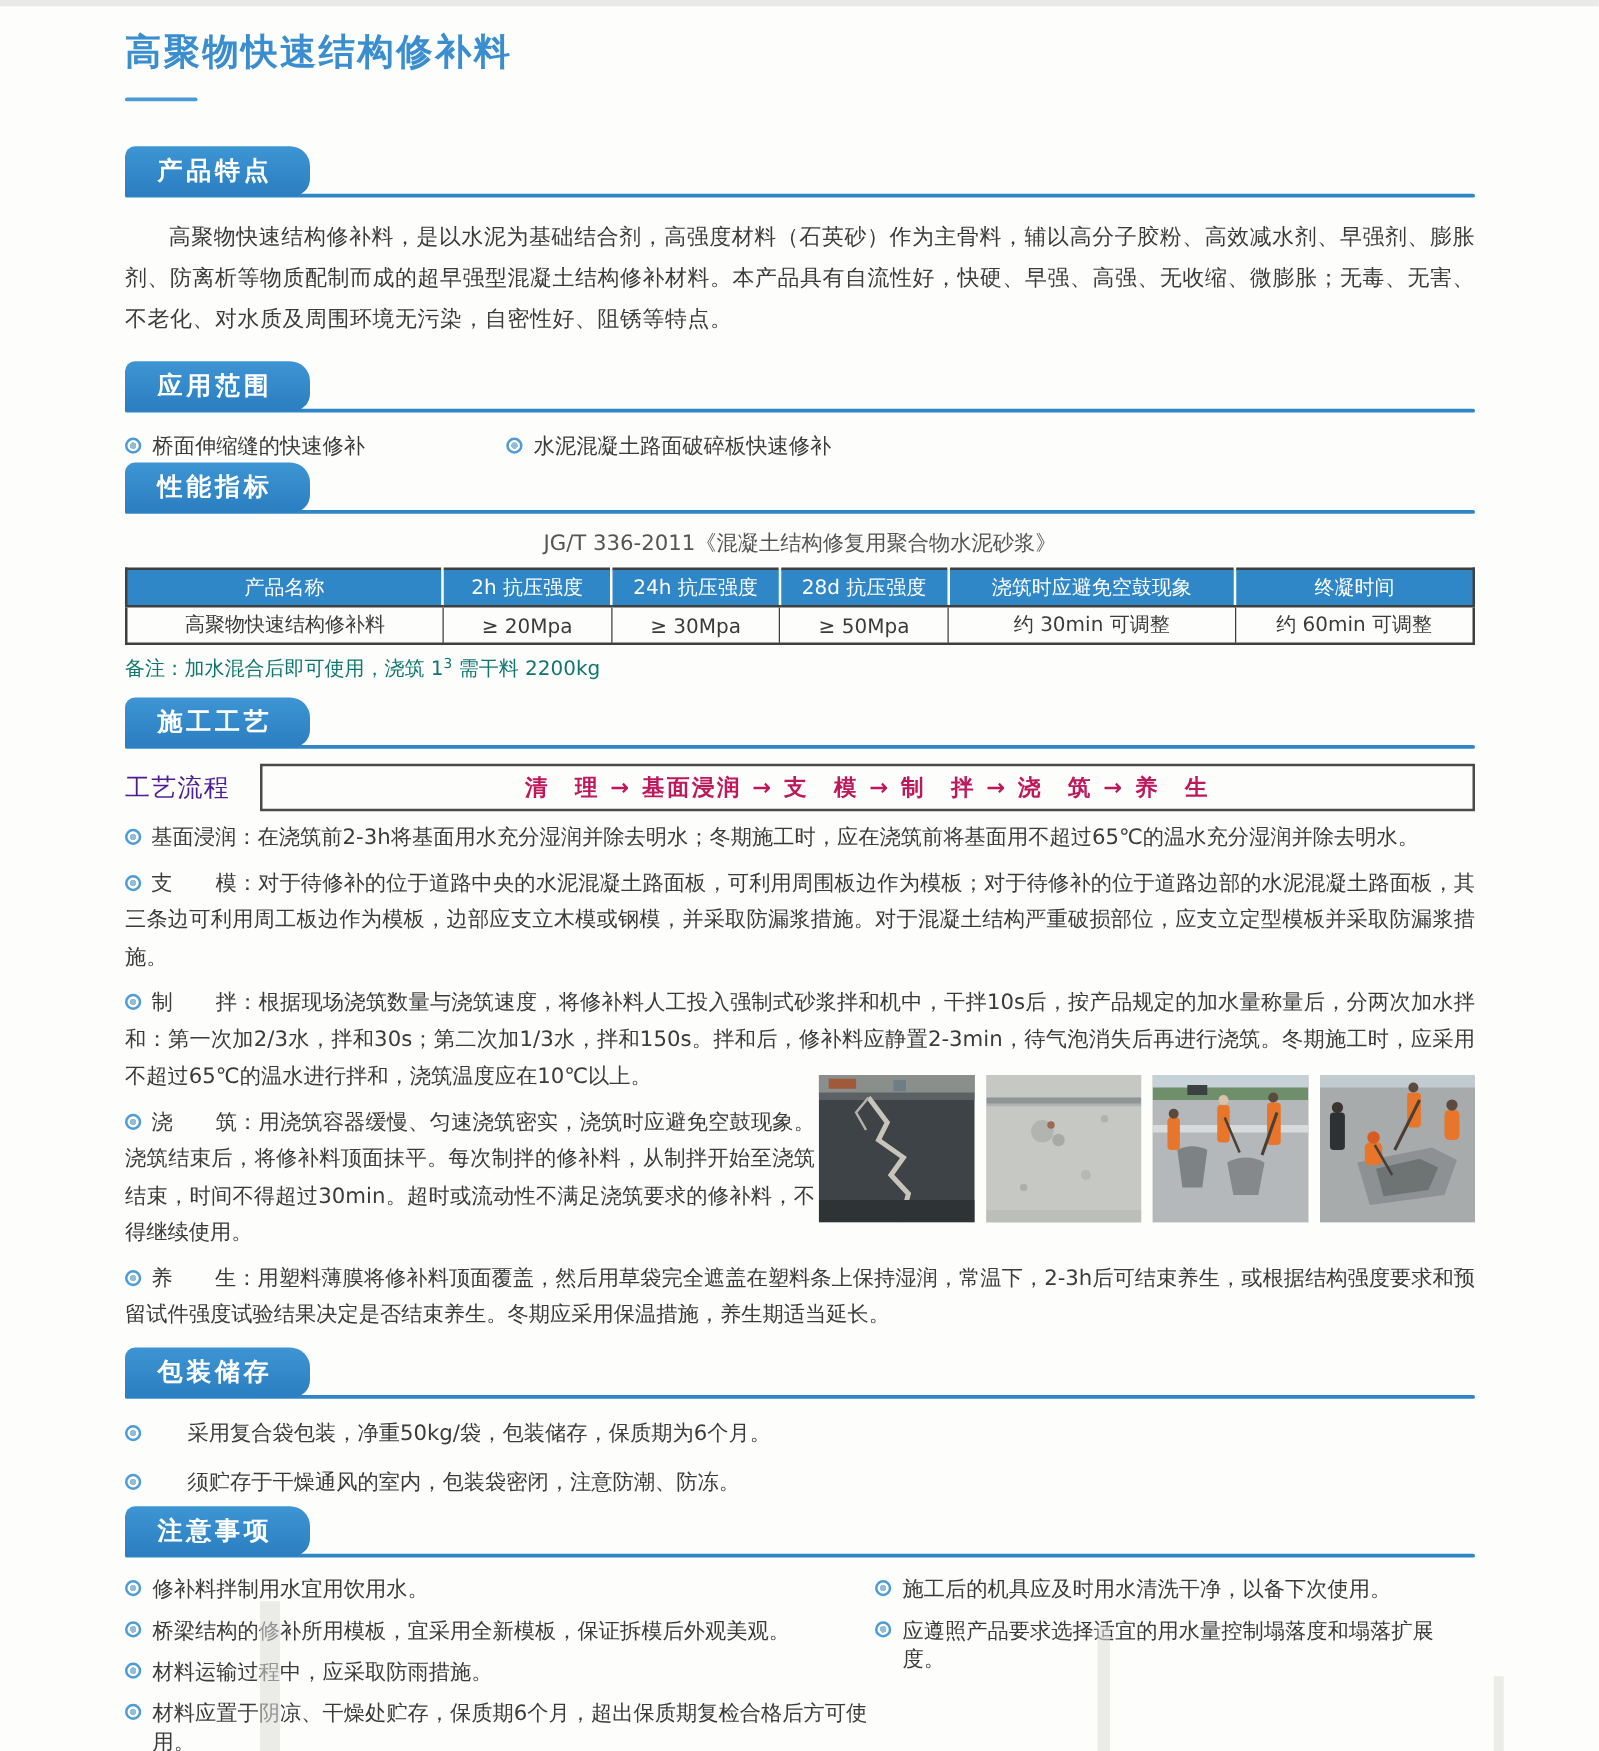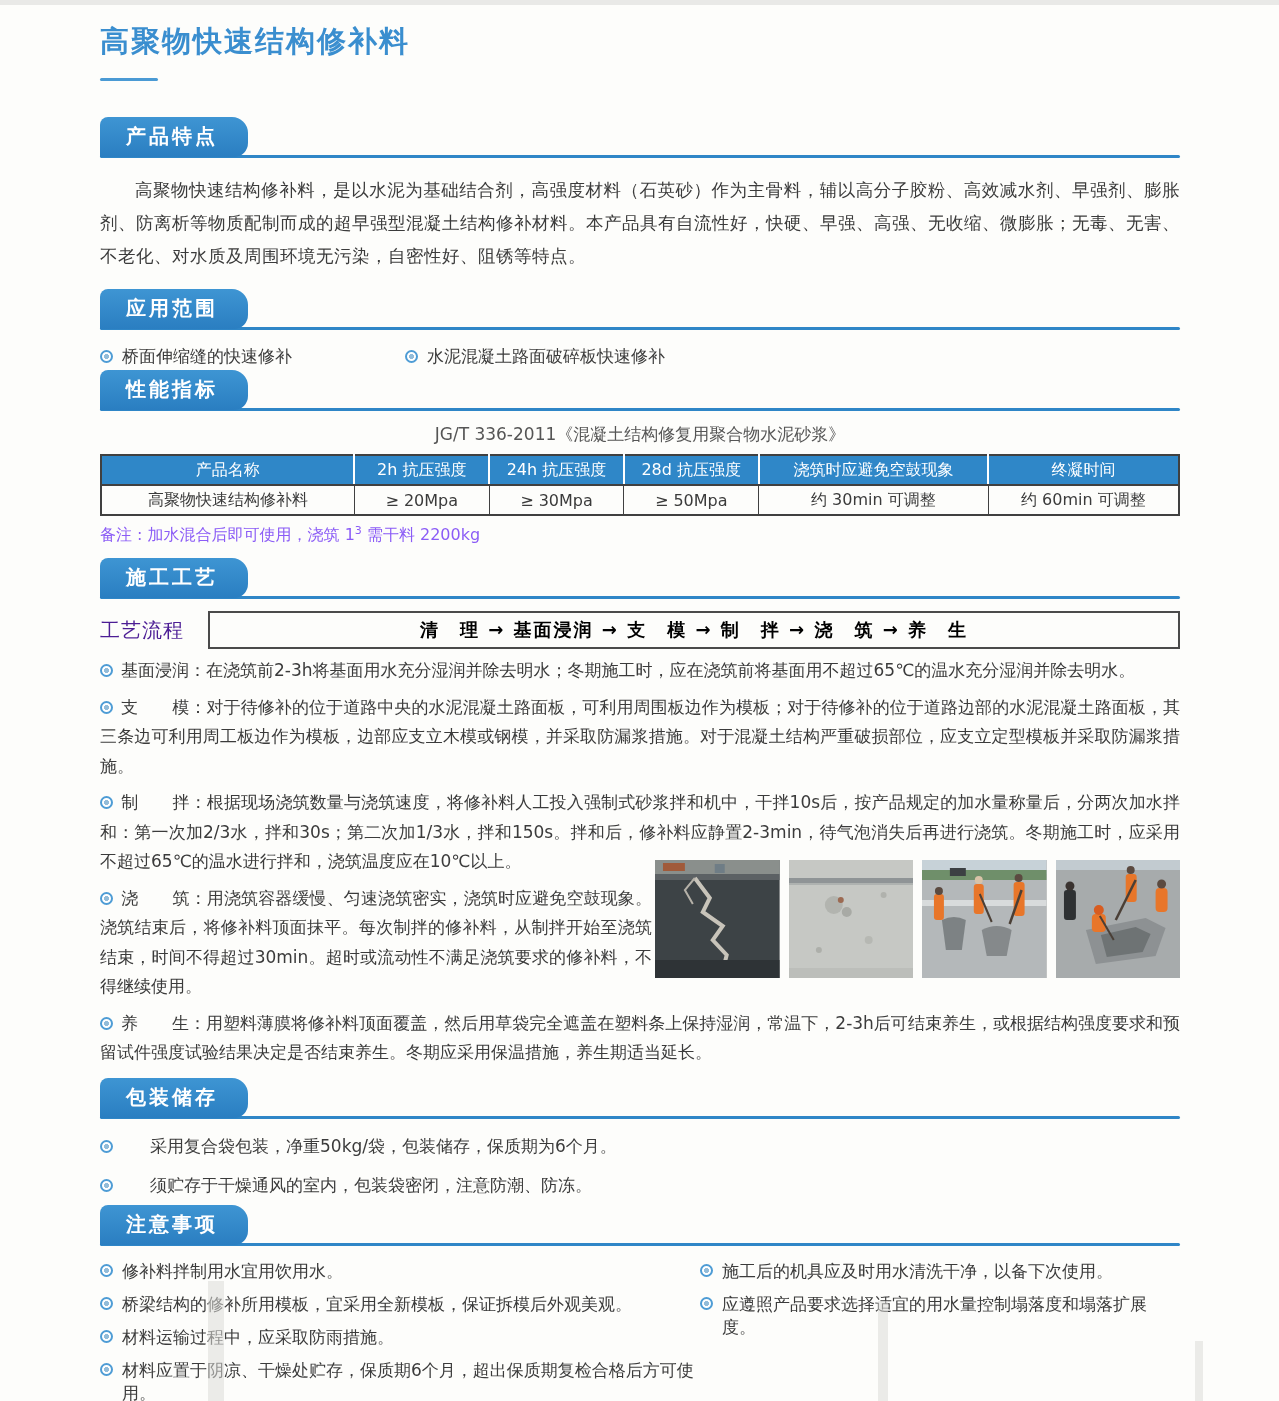--- a/index.html
+++ b/index.html
@@ -45,26 +45,26 @@
 
   table.perf { width:100%; border-collapse:collapse; margin-top:8px; font-size:16px; border:2px solid #404040; }
   table.perf th {
     background:#2f87c8; color:#fff; font-weight:normal; height:30px;
     border-left:2px solid #fff; border-bottom:2px solid #404040; padding:2px 4px;
   }
   table.perf th:first-child { border-left:none; }
   table.perf td { height:30px; text-align:center; border:1.5px solid #404040; padding:2px 4px; }
   .col-name{width:23.5%}.col-2h{width:12.5%}.col-24h{width:12.5%}.col-28d{width:12.5%}.col-use{width:21.3%}.col-final{width:17.7%}
 
-  .note-line { margin-top:8px; font-size:16px; color:#8b5cf6; }
+  .note-line { margin-top:8px; font-size:16px; color:#0f766e; }
   .note-line sup { font-size:11px; }
 
   .flow-row { display:flex; align-items:center; margin-top:12px; }
   .flow-label { font-size:20px; color:#4c1d95; flex:none; margin-right:24px; letter-spacing:1px; }
-  .flow-box { flex:1; border:2px solid #4a4a4a; text-align:center; font-size:18px; font-weight:600; padding:5px 8px; letter-spacing:2px; color:#000000; }
+  .flow-box { flex:1; border:2px solid #4a4a4a; text-align:center; font-size:18px; font-weight:600; padding:5px 8px; letter-spacing:2px; color:#be185d; }
 
   .step { margin-top:7px; font-size:17px; line-height:29.5px; text-align:justify; }
   .step .ring { display:inline-block; vertical-align:-1px; margin-right:8px; }
   .step-pour { width:552px; }
 
   .photo-strip { position:absolute; left:655px; top:860px; width:525px; height:118px; display:flex; gap:9px; }
   .photo { flex:1; overflow:hidden; background:#cfcfcc; }
   .photo svg { width:100%; height:100%; display:block; }
 
   .pack-item { margin-top:16px;gap:28px; }

